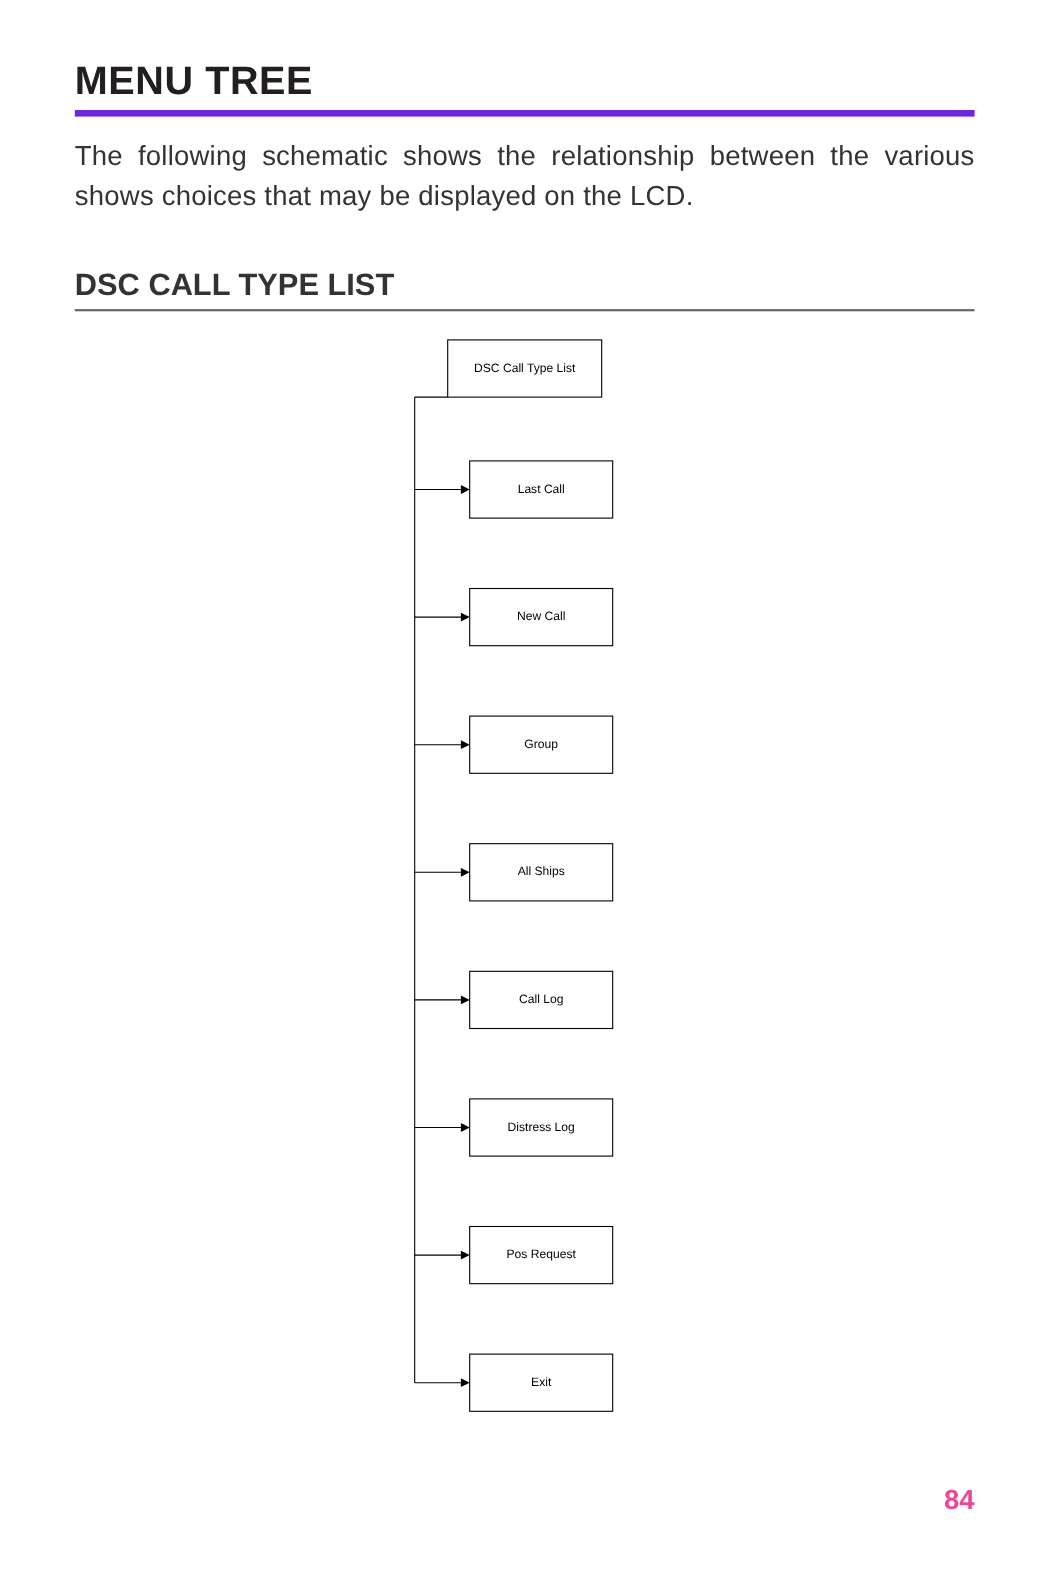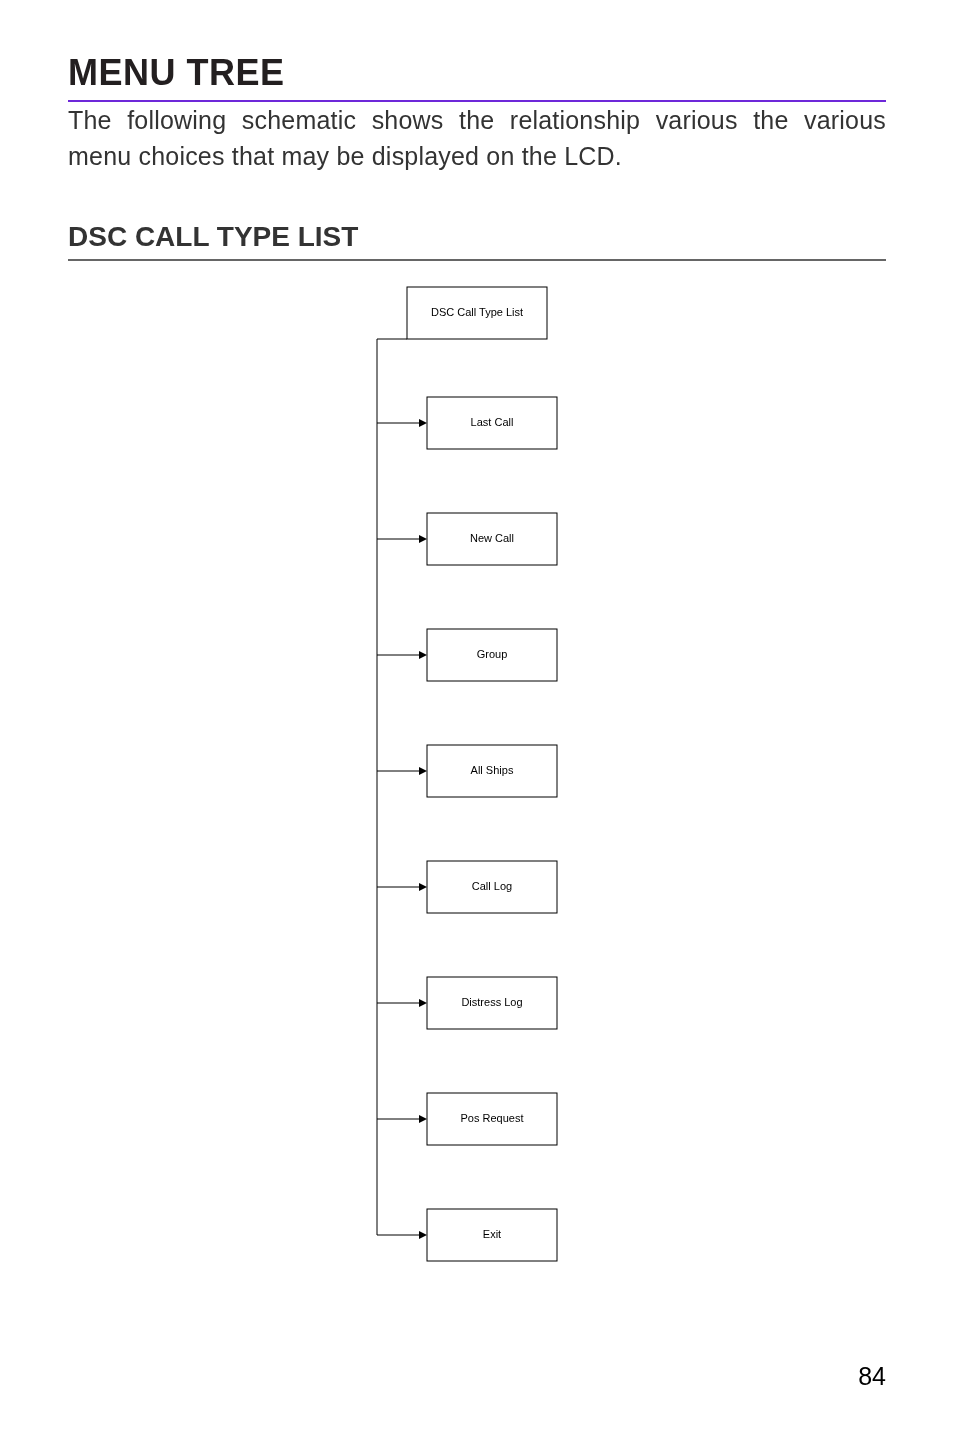--- a/index.html
+++ b/index.html
@@ -12,22 +12,23 @@
     position: relative;
   }
   .page {
     padding: 52px 68px 0 68px;
   }
   h1.section-title {
     font-family: Arial, Helvetica, sans-serif;
     font-weight: 900;
     font-size: 36px;
     letter-spacing: 0.5px;
-    border-bottom: 2px solid #6d28d9;
+    border-bottom: 6px solid #6d28d9;
     padding-bottom: 6px;
+    margin-bottom: 18px;
   }
   p.intro {
     font-size: 25px;
     font-weight: 300;
     line-height: 1.45;
     text-align: justify;
     font-family: "Helvetica Neue", Arial, sans-serif;
     color: #333;
     letter-spacing: 0.2px;
     margin-bottom: 46px;
@@ -59,34 +60,34 @@
   text.node-label {
     font-family: Arial, sans-serif;
     font-size: 11px;
     fill: #000;
     text-anchor: middle;
     dominant-baseline: middle;
   }
   .page-num {
     position: absolute;
     right: 68px;
-    bottom: 40px;
+    bottom: 52px;
     font-size: 25px;
-    font-weight: 400;
-    color: #000000;
+    font-weight: 700;
+    color: #ec4899;
     font-family: "Helvetica Neue", Arial, sans-serif;
     font-stretch: condensed;
   }
 </style>
 </head>
 <body>
 
 <div class="page">
   <h1 class="section-title">MENU TREE</h1>
-  <p class="intro">The following schematic shows the relationship various the various menu choices that may be displayed on the LCD.</p>
+  <p class="intro">The following schematic shows the relationship between the various shows choices that may be displayed on the LCD.</p>
   <h2 class="sub-title">DSC CALL TYPE LIST</h2>
 
   <div class="tree-area">
     <svg class="tree" width="260" height="990" viewBox="0 0 260 990">
 
       <rect x="60" y="10" width="140" height="52" fill="none" stroke="#000" stroke-width="1"></rect>
       <text class="node-label" x="130" y="36">DSC Call Type List</text>
 
       <line x1="60" y1="62" x2="30" y2="62" stroke="#000"></line>
       <line x1="30" y1="62" x2="30" y2="958" stroke="#000"></line>

